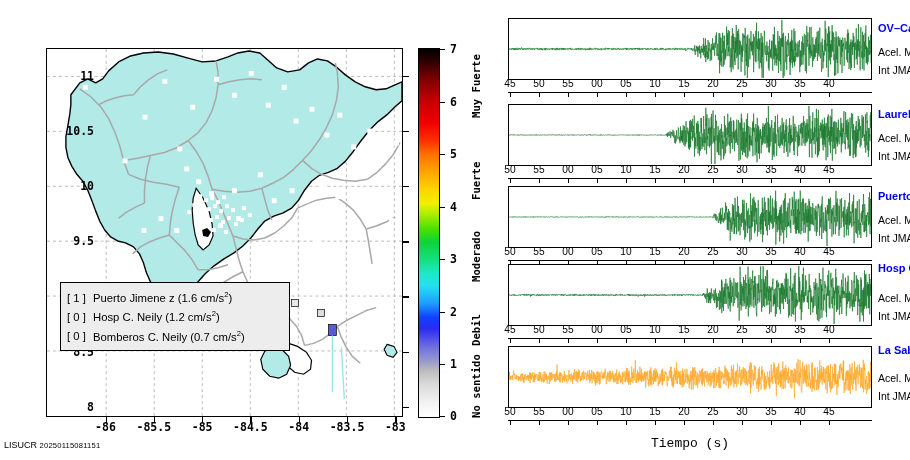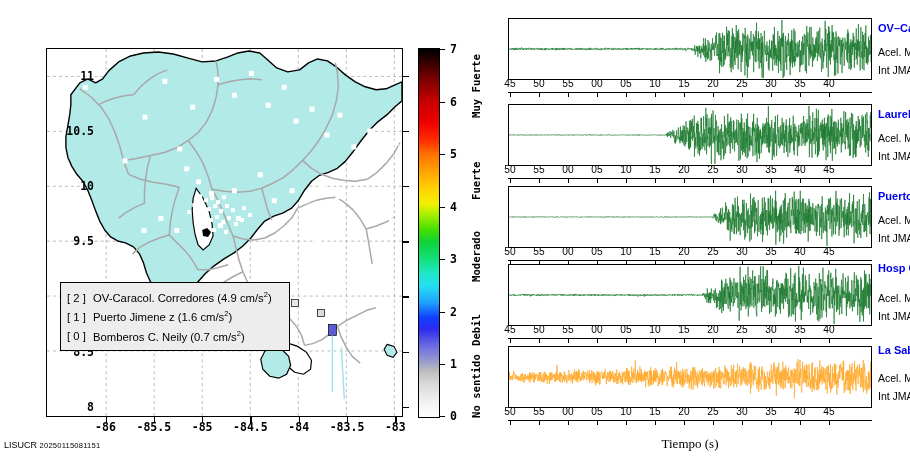--- a/index.html
+++ b/index.html
@@ -71,21 +71,21 @@
   .axis-wrap{position:absolute;left:8px;width:364px;height:20px;}
   .axis-wrap .aline{position:absolute;left:0;top:12px;width:364px;height:1.1px;background:#000;}
   .axis-wrap .atick{position:absolute;top:12px;width:1.1px;height:5px;background:#000;}
   .axis-wrap .alab{position:absolute;top:-2px;transform:translateX(-50%);
     font-family:"Liberation Sans",sans-serif;font-size:10.2px;color:#000;}
   .st-name{position:absolute;left:378px;font-family:"Liberation Sans",sans-serif;
     font-weight:bold;font-size:11px;color:#0000ee;white-space:nowrap;}
   .st-meta{position:absolute;left:378px;font-family:"Liberation Sans",sans-serif;
     font-size:10.5px;color:#000;white-space:nowrap;}
   #xlabel{position:absolute;left:8px;top:436px;width:364px;text-align:center;
-    font-family:Liberation Serif, serif;font-size:13px;}
+    font-family:Liberation Mono, monospace;font-size:13px;}
 </style>
 </head>
 <body>
 
 <div class="root">
 
   <div id="map-panel">
 
 
     <div id="map-frame">
@@ -283,24 +283,24 @@
     <div class="tickmark-x" style="left:153.8px"></div>
     <div class="tickmark-x" style="left:202.1px"></div>
     <div class="tickmark-x" style="left:250.4px"></div>
     <div class="tickmark-x" style="left:298.7px"></div>
     <div class="tickmark-x" style="left:347.0px"></div>
     <div class="tickmark-x" style="left:395.3px"></div>
 
     <div id="legend-box">
       <div id="legend-list">
         <div class="legend-row">
-          <span class="idx">[ 2 ]</span><span>OV-Caracol. Corredores</span> <span>(4.9 cm/s</span><sup>2</sup><span>)</span>
+          <span class="idx">[ 1 ]</span><span>Puerto Jimene z</span> <span>(1.6 cm/s</span><sup>2</sup><span>)</span>
         </div>
         <div class="legend-row">
-          <span class="idx">[ 1 ]</span><span>Puerto Jimene z</span> <span>(1.6 cm/s</span><sup>2</sup><span>)</span>
+          <span class="idx">[ 0 ]</span><span>Hosp C. Neily</span> <span>(1.2 cm/s</span><sup>2</sup><span>)</span>
         </div>
         <div class="legend-row">
           <span class="idx">[ 0 ]</span><span>Bomberos C. Neily</span> <span>(0.7 cm/s</span><sup>2</sup><span>)</span>
         </div>
       </div>
     </div>
 
     <div id="colorbar-wrap">
       <div id="colorbar"></div>
       <div class="cb-tick" style="top:1px"></div>

